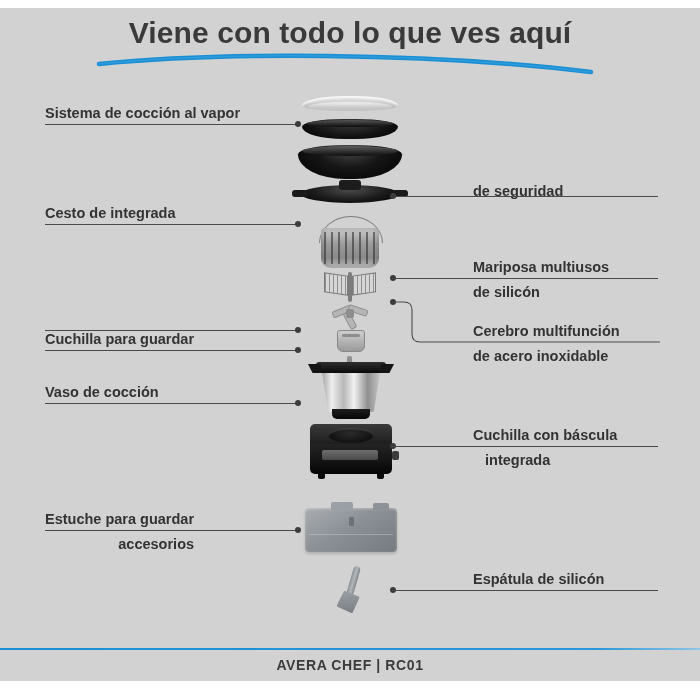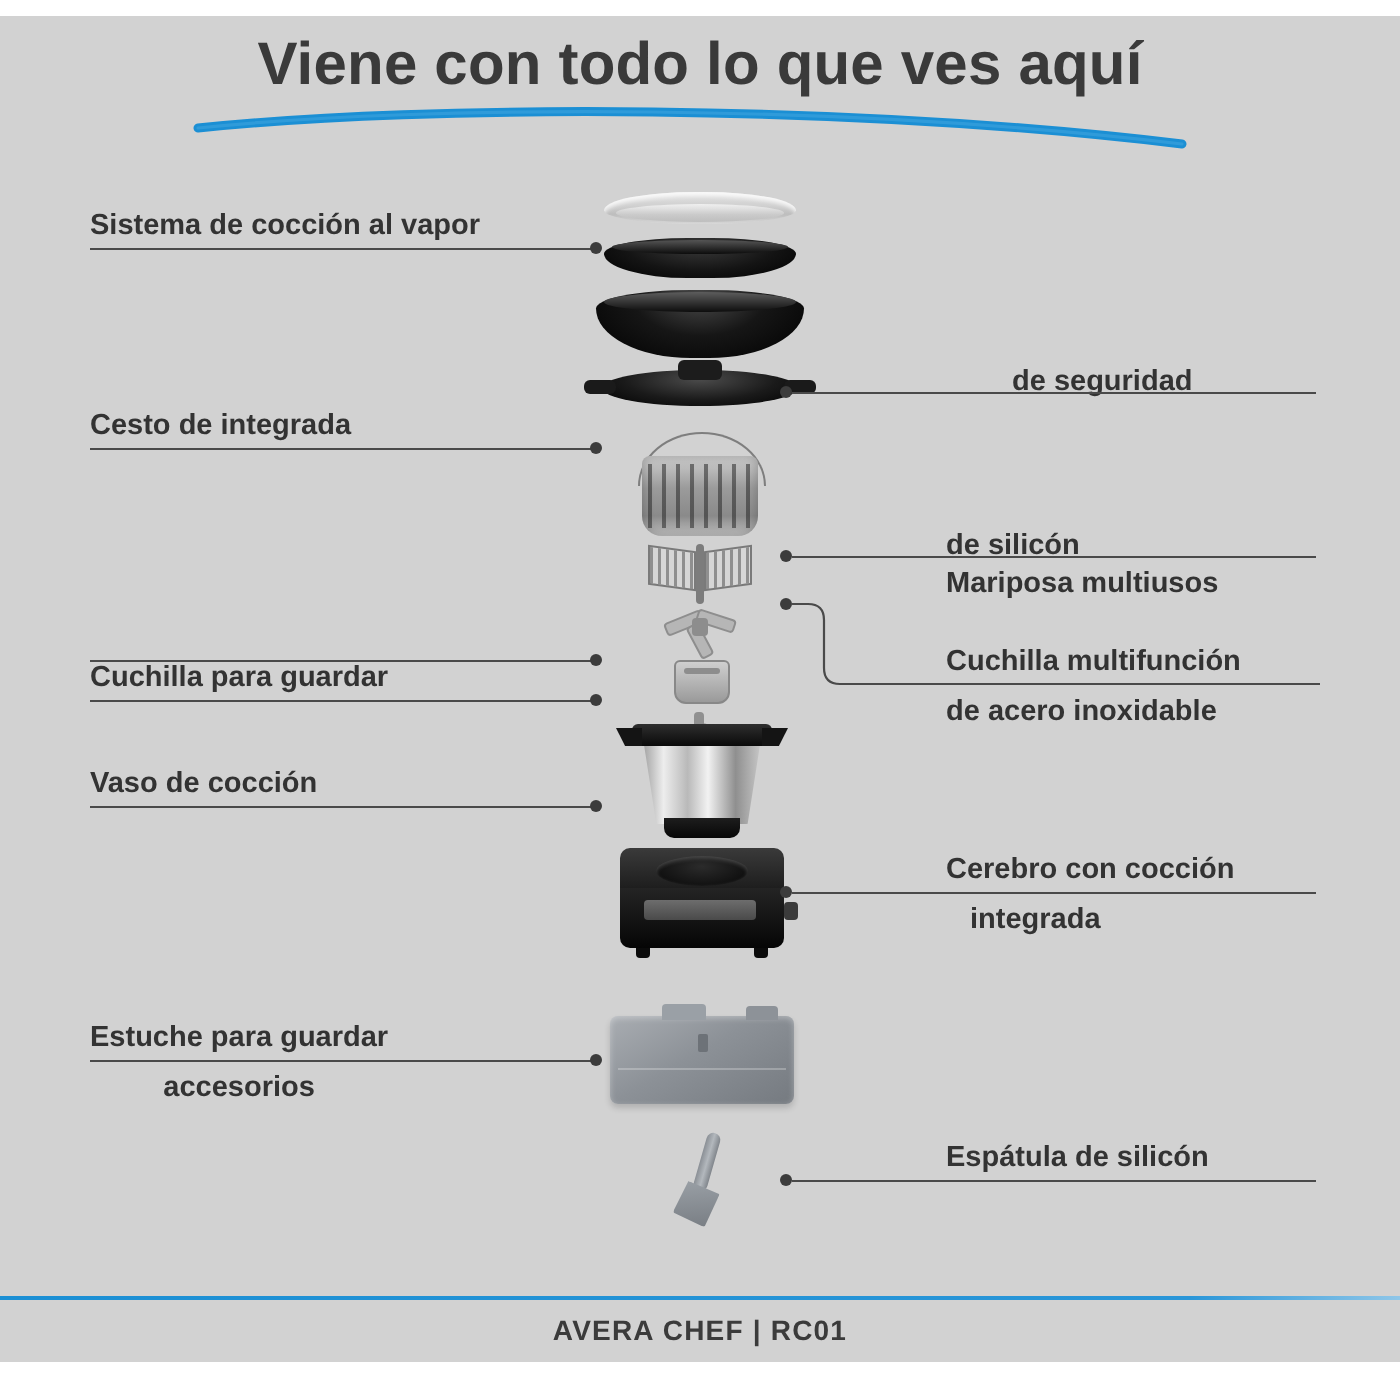--- a/index.html
+++ b/index.html
@@ -30,21 +30,21 @@
   
   .label{
     position:absolute;
     font-size:14.5px;
     font-weight:700;
     color:#333333;
     line-height:19px;
     letter-spacing:0px;
     white-space:nowrap;
   }
-  .label.left{text-align:center;}
+  .label.left{text-align:right;}
   .label.right{text-align:left;}
 
   
   .leader{position:absolute;height:1px;background:#4a4a4a;}
   .dot{position:absolute;width:6px;height:6px;border-radius:50%;background:#3c3c3c;}
   .elbow{position:absolute;}
 
   
   .art{position:absolute;}
 
@@ -356,43 +356,43 @@
   <div class="dot" style="left:295px;top:400px;"></div>
 
   <div class="label left" style="left:45px;top:510px;">
     <div>Estuche para guardar</div>
     <div style="margin-top:6px;">accesorios</div>
   </div>
   <div class="leader" style="left:45px;top:530px;width:252px;"></div>
   <div class="dot" style="left:295px;top:527px;"></div>
 
   <div class="label right" style="left:473px;top:176px;">
-    <div style="margin-top:6px;margin-left:33px;">de seguridad</div>
+    <div style="margin-top:6px;">de seguridad</div>
   </div>
   <div class="leader" style="left:396px;top:196px;width:262px;"></div>
   <div class="dot" style="left:390px;top:193px;"></div>
 
   <div class="label right" style="left:473px;top:258px;">
+    <div>Mariposa multiusos</div>
     <div style="margin-top:6px;">de silicón</div>
-    <div>Mariposa multiusos</div>
   </div>
   <div class="leader" style="left:396px;top:278px;width:262px;"></div>
   <div class="dot" style="left:390px;top:275px;"></div>
 
   <div class="label right" style="left:473px;top:322px;">
-    <div>Cuchilla multifunción</div>
+    <div>Cerebro multifunción</div>
     <div style="margin-top:6px;">de acero inoxidable</div>
   </div>
   <svg class="elbow" style="left:390px;top:296px;width:275px;height:56px;" viewBox="0 0 275 56">
     <path d="M6,6 H14 Q22,6 22,14 V38 Q22,46 30,46 H270" stroke="#4a4a4a" stroke-width="1.1" fill="none"></path>
   </svg>
   <div class="dot" style="left:390px;top:299px;"></div>
 
   <div class="label right" style="left:473px;top:426px;">
-    <div>Cerebro con cocción</div>
+    <div>Cuchilla con báscula</div>
     <div style="margin-top:6px;margin-left:12px;">integrada</div>
   </div>
   <div class="leader" style="left:396px;top:446px;width:262px;"></div>
   <div class="dot" style="left:390px;top:443px;"></div>
 
   <div class="label right" style="left:473px;top:570px;">
     <div>Espátula de silicón</div>
   </div>
   <div class="leader" style="left:396px;top:590px;width:262px;"></div>
   <div class="dot" style="left:390px;top:587px;"></div>

